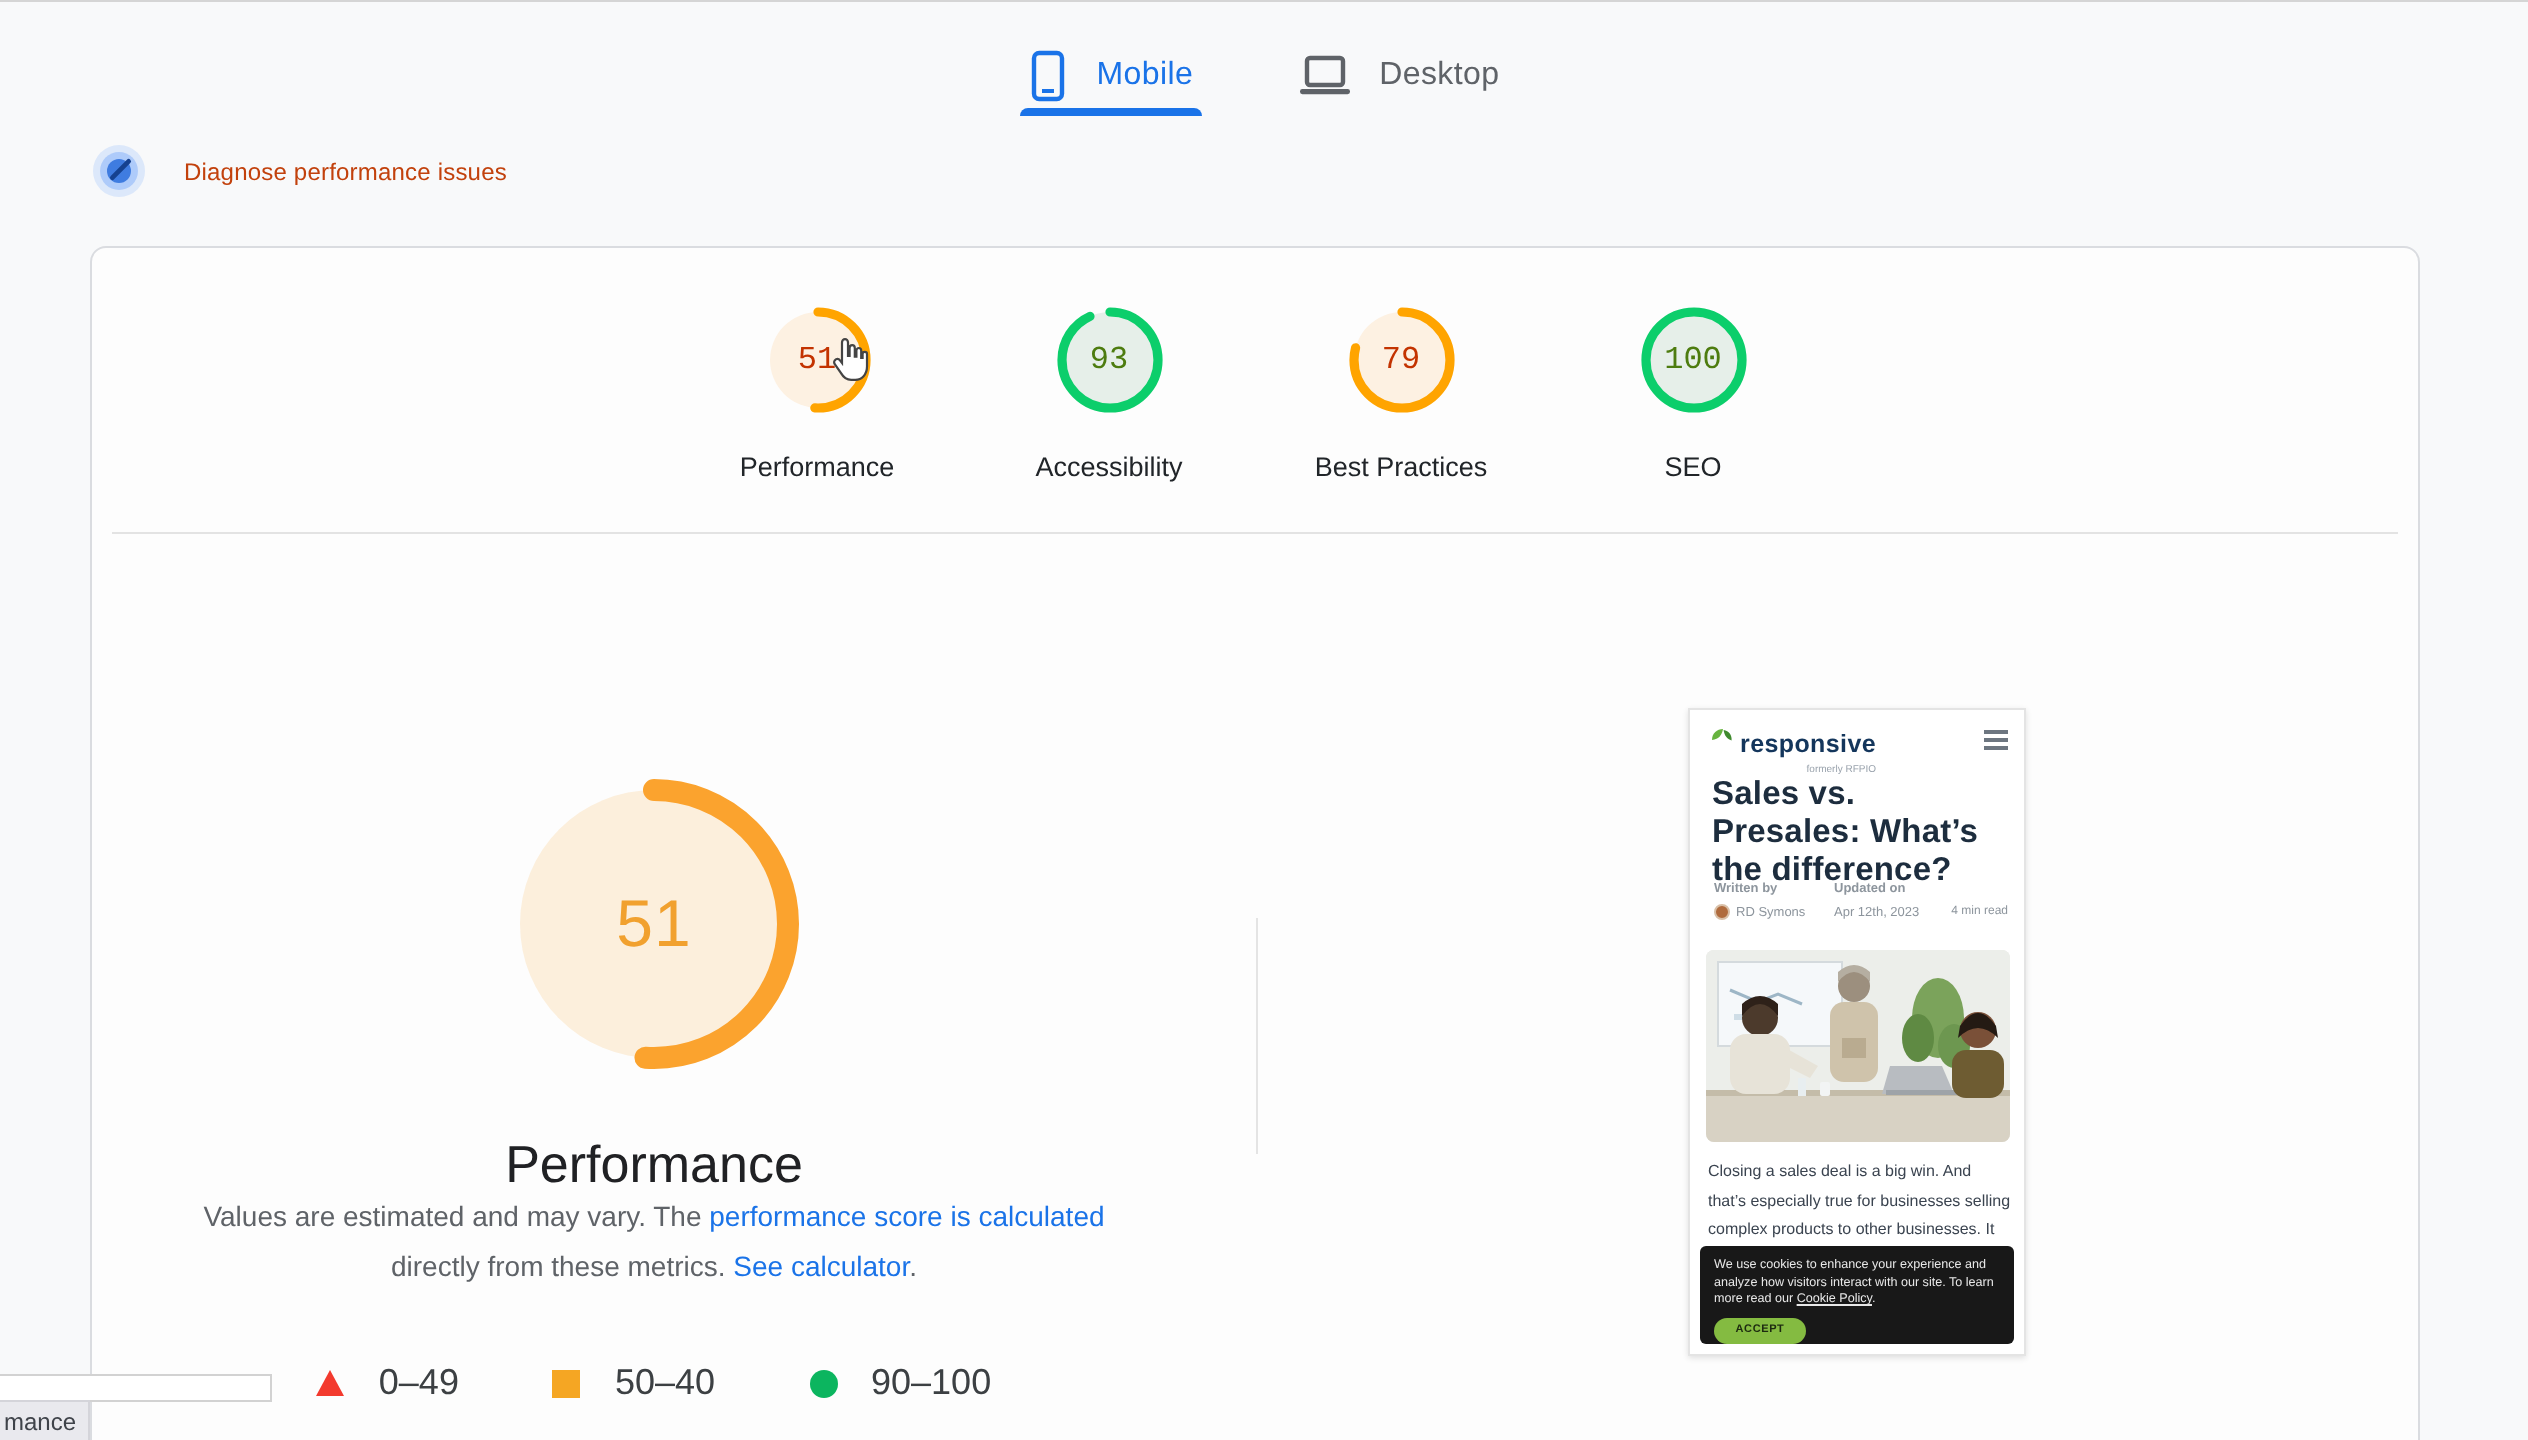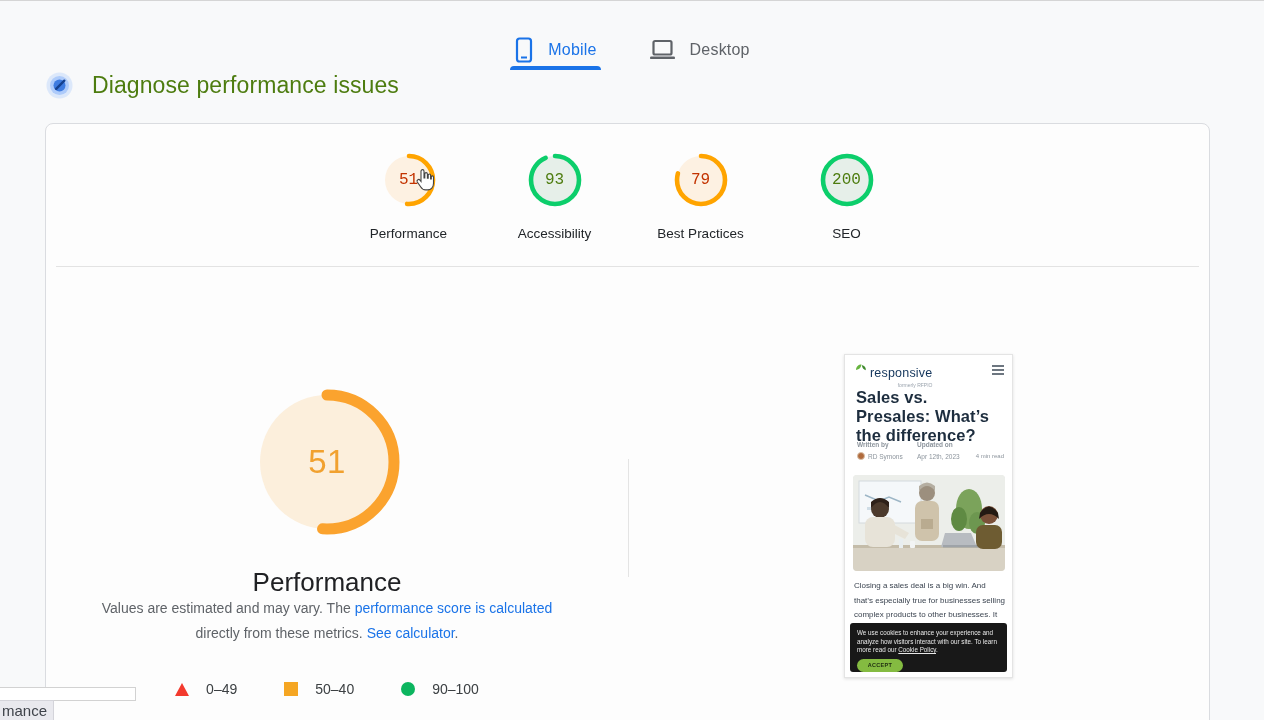--- a/index.html
+++ b/index.html
@@ -2,29 +2,29 @@
 <html><head>
 <meta charset="utf-8">
 <style>
   * { margin:0; padding:0; box-sizing:border-box; }
   body { font-family:"Liberation Sans", sans-serif; background:#fff; }
   .page {
     position:relative; width:1264px; height:720px; overflow:hidden;
     background:#f8f9fa; border-top:1px solid #d5d5d5;
   }
   
-  .tabs { position:absolute; top:12px; left:0; width:100%; display:flex; justify-content:center; gap:44px; }
+  .tabs { position:absolute; top:0; left:0; width:100%; display:flex; justify-content:center; gap:44px; }
   .tab { display:flex; align-items:center; gap:14px; padding:16px 4px 0 4px; height:57px; cursor:pointer; position:relative; }
   .tab-label { font-size:16px; font-weight:500; letter-spacing:.2px; }
   .tab.active .tab-label { color:#1a73e8; }
   .tab.inactive .tab-label { color:#5f6368; }
   .tab-underline { position:absolute; left:0; right:0; bottom:0; height:4px; background:#1a73e8; border-radius:4px 4px 0 0; }
   
   .section-header { position:absolute; top:71px; left:46px; display:flex; align-items:center; gap:19px; }
-  .section-title { font-size:23px; color:#4d7c0f; letter-spacing:.1px;text-align:right; }
+  .section-title { font-size:12px; color:#c2410c; letter-spacing:.1px;text-align:right; }
   
   .card {
     position:absolute; left:45px; top:122px; width:1165px; height:660px;
     background:#fdfdfd; border:1px solid #dadce0; border-radius:8px;
   }
   
   .scores-row { position:absolute; top:28px; left:0; width:100%; display:flex; justify-content:center; gap:42px; }
   .score-item { width:104px; display:flex; flex-direction:column; align-items:center; cursor:pointer; }
   .gauge-small { position:relative; width:56px; height:56px; }
   .gauge-small svg { display:block; }
@@ -45,35 +45,35 @@
     display:flex; align-items:center; justify-content:center;
     font-size:33px; color:#f1a12f; letter-spacing:.5px;
   }
   .perf-title { position:absolute; top:443px; width:100%; text-align:center; font-size:26px; color:#202124; }
   .perf-desc {
     position:absolute; top:472px; left:41px; width:480px; text-align:center;
     font-size:14px; line-height:25px; color:#5f6368;
   }
   .perf-desc a { color:#1a73e8; text-decoration:none; cursor:pointer; }
   .legend-row { position:absolute; top:557px; width:100%; display:flex; justify-content:center; gap:47px; align-items:center; }
-  .legend-item { display:flex; align-items:center; gap:17px; font-size:14px; color:#3c4043; }
+  .legend-item { display:flex; align-items:center; gap:17px; font-size:18px; color:#3c4043; }
   .lg-shape { display:inline-block; }
   .lg-triangle { width:0; height:0; border-left:7.5px solid transparent; border-right:7.5px solid transparent; border-bottom:13px solid #f33a2e; }
   .lg-square { width:14px; height:14px; background:#f5a623; }
   .lg-circle { width:14px; height:14px; border-radius:50%; background:#0cb55f; }
   .v-divider { position:absolute; left:582px; top:335px; width:1px; height:118px; background:#e4e4e4; }
   
   .thumbnail {
     position:absolute; left:798px; top:230px; width:169px; height:324px;
     background:#fff; border:1px solid #e4e4e4; box-shadow:0 1px 3px rgba(0,0,0,.12);
     overflow:hidden;
   }
   .thumb-header { position:absolute; top:8px; left:10px; right:8px; display:flex; align-items:flex-start; justify-content:space-between; }
   .thumb-logo { display:flex; align-items:flex-start; gap:3px; }
-  .logo-word { font-size:12.5px; font-weight:normal; color:#14365c; letter-spacing:.2px; line-height:12px; }
+  .logo-word { font-size:12.5px; font-weight:bold; color:#14365c; letter-spacing:.2px; line-height:12px; }
   .logo-sub { display:block; font-size:5px; color:#9aa3ad; text-align:right; margin-top:1px; }
   .hamburger { margin-top:2px; display:flex; flex-direction:column; gap:2.5px; }
   .hamburger span { display:block; width:12px; height:1.5px; background:#6d7680; }
   .thumb-title { position:absolute; top:33px; left:11px; width:140px; font-size:16.5px; line-height:19px; font-weight:bold; color:#1d2d3e; letter-spacing:.1px; }
   .byline { position:absolute; top:86px; left:12px; right:8px; }
   .byline-labels { display:flex; font-size:6.5px; font-weight:bold; color:#8d959d; }
   .byline-labels .bl1 { width:60px; }
   .byline-row { display:flex; align-items:center; margin-top:4px; font-size:6.5px; color:#8d959d; }
   .byline-author { display:flex; align-items:center; gap:3px; width:60px; }
   .avatar { width:8px; height:8px; border-radius:50%; background:#b06b3d; border:1px solid #d9c0a8; }
@@ -90,21 +90,21 @@
     margin-top:4px; width:46px; height:13px; background:#84bb41; border-radius:8px;
     display:flex; align-items:center; justify-content:center;
     font-size:5.5px; font-weight:bold; color:#1d2b10; letter-spacing:.3px;
   }
   
   .cursor { position:absolute; left:413px; top:168px; width:22px; height:24px; pointer-events:none; z-index:30; }
   .tooltip-remnant { position:absolute; left:-2px; top:686px; width:138px; height:14px; background:#fff; border:1px solid #d2d2d2; z-index:20; }
   .status-chip {
     position:absolute; left:0; top:699px; height:21px; padding:0 6px 0 2px;
     background:#e9e9ee; border:1px solid #d4d4da; border-left:none;
-    display:flex; align-items:center; font-size:15px; color:#3f434a; z-index:21;
+    display:flex; align-items:center; font-size:12px; color:#3f434a; z-index:21;
   }
 </style>
 </head>
 <body>
 
 <div class="page">
 
   <div class="tabs">
     <div class="tab active">
       <svg width="20" height="26" viewBox="0 0 20 26">
@@ -169,21 +169,21 @@
         </div>
         <div class="score-label">Best Practices</div>
       </div>
 
       <div class="score-item level-pass">
         <div class="gauge-small">
           <svg width="56" height="56" viewBox="0 0 56 56">
             <circle cx="28" cy="28" r="24" fill="#e6efe9"></circle>
             <circle cx="28" cy="28" r="24" fill="none" stroke="#0cce6b" stroke-width="4.6" stroke-linecap="round" transform="rotate(-90 28 28)" stroke-dasharray="150.79644737231007 150.79644737231007"></circle>
           </svg>
-          <span class="gauge-num">200</span>
+          <span class="gauge-num">100</span>
         </div>
         <div class="score-label">SEO</div>
       </div>
 
     </div>
 
     <div class="card-hr"></div>
 
     <div class="left-pane">
       <div class="big-gauge">

